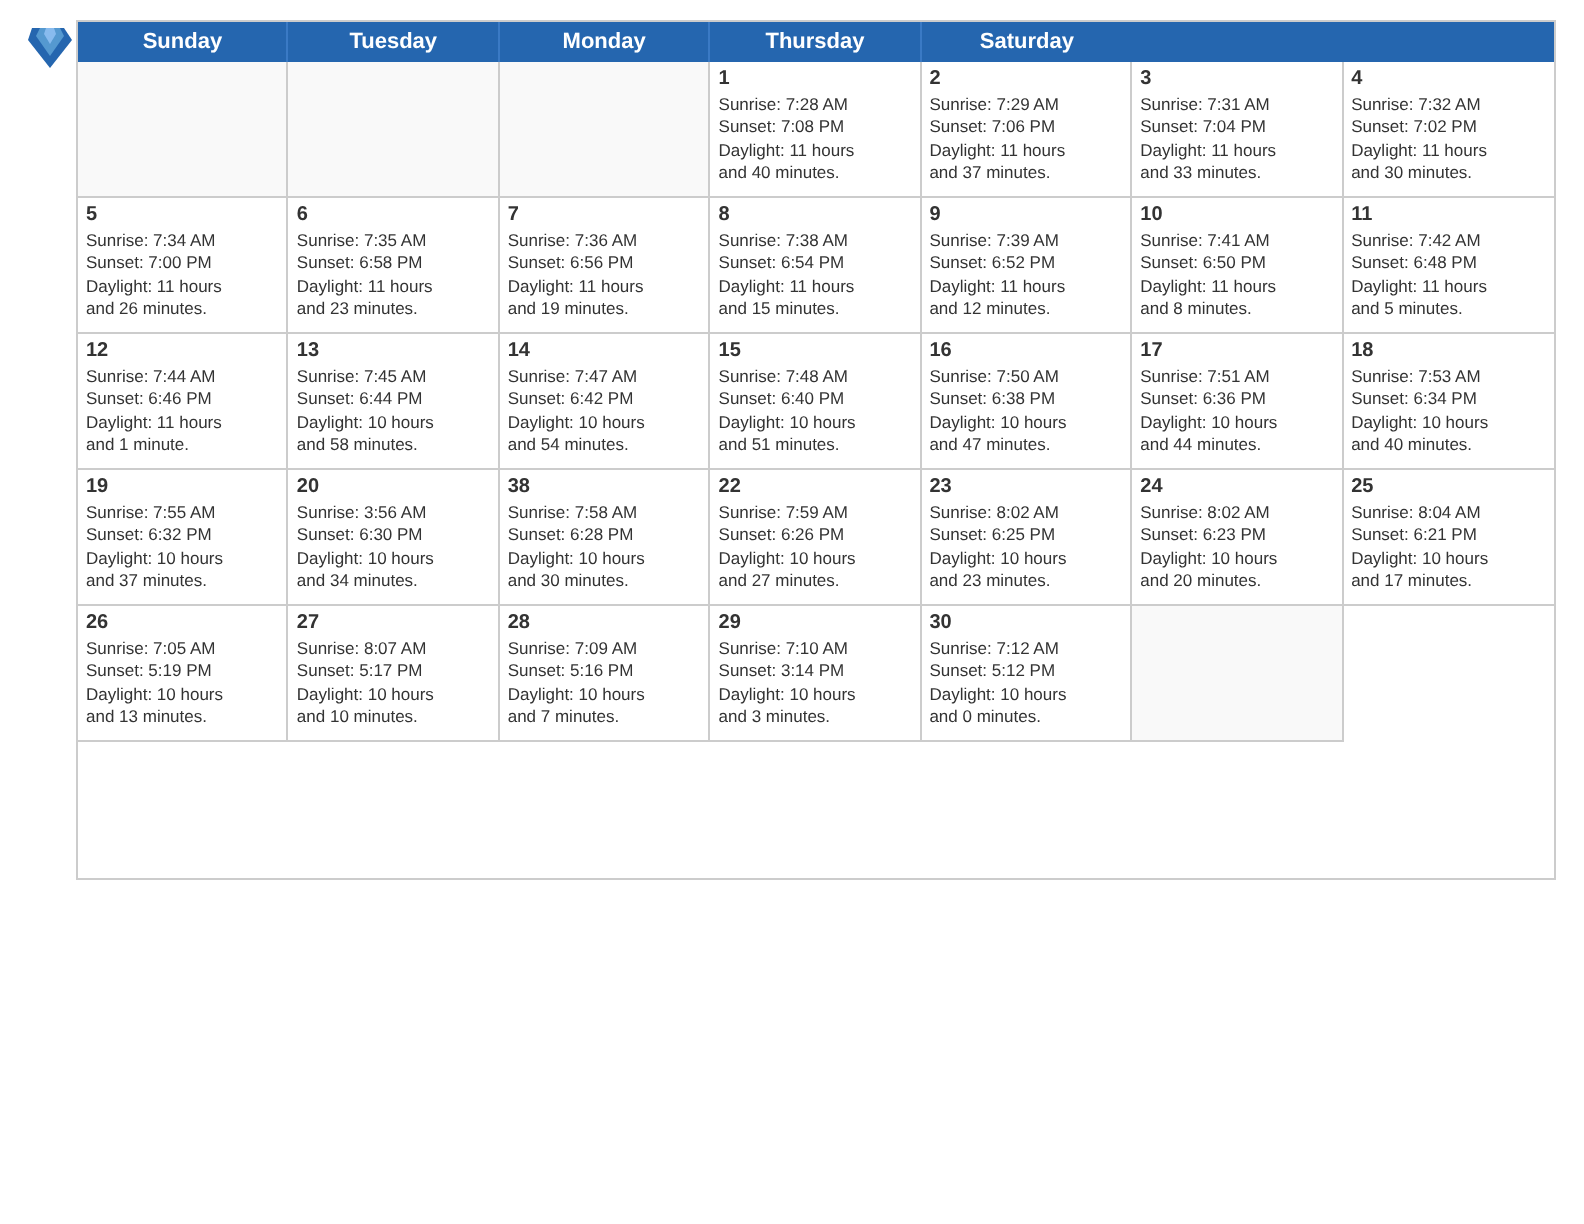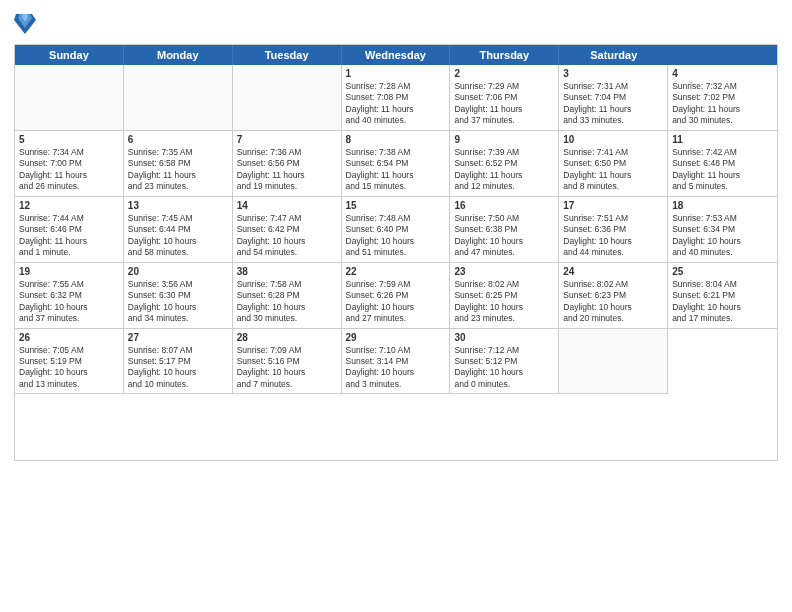--- a/index.html
+++ b/index.html
@@ -8,21 +8,21 @@
       background: #fff;
       width: 792px;
       height: 612px;
       overflow: hidden;
     }
     .page {
       width: 792px;
       height: 450px;
       padding: 10px 14px 10px 14px;
       display: flex;
-      flex-direction: column;
+      flex-direction: row;
     }
     .header {
       display: flex;
       justify-content: space-between;
       align-items: flex-start;
       margin-bottom: 6px;
     }
     .logo {
       display: flex;
       align-items: center;
@@ -127,23 +127,22 @@
     </div>
     <div class="title-block">
       <div class="month-title"></div>
       <div class="location"></div>
     </div>
   </div>
 
   <div class="calendar">
     <div class="cal-header">
     <div class="cal-header-cell">Sunday</div>
+        <div class="cal-header-cell">Tuesday</div>
         <div class="cal-header-cell">Monday</div>
-        <div class="cal-header-cell">Tuesday</div>
-        <div class="cal-header-cell">Wednesday</div>
         <div class="cal-header-cell">Thursday</div>
         <div class="cal-header-cell">Saturday</div>
       </div>
     <div class="cal-body">
     <div class="cal-cell empty"></div>
         <div class="cal-cell empty"></div>
         <div class="cal-cell empty"></div>
         <div class="cal-cell">
           <span class="day-num">1</span>
           <span class="cell-line">Sunrise: 7:28 AM</span>

